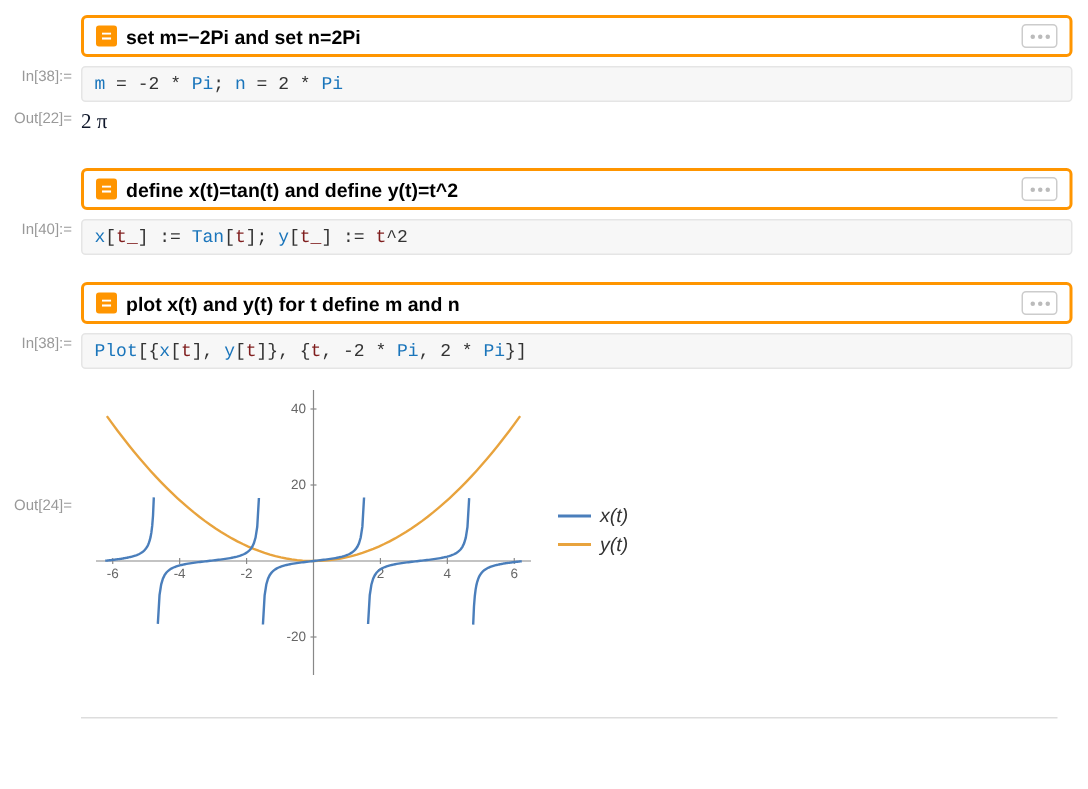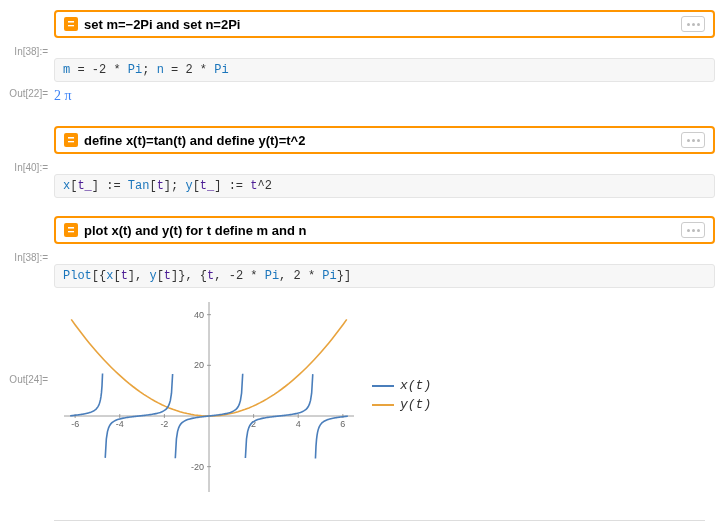--- a/index.html
+++ b/index.html
@@ -87,40 +87,40 @@
   }
   .code-box {
     background: #f7f7f7;
     border: 1px solid #e5e5e5;
     border-radius: 3px;
     padding: 4px 8px;
     font-family: "Courier New", monospace;
     font-size: 12px;
     color: #333;
     white-space: pre;
-    margin-top: 16px;
+    margin-top: 2px;
   }
   .code-box .sym { color: #1a75bb; }
-  .code-box .pat { color: #4c1d95; font-family: Liberation Mono, monospace; }
+  .code-box .pat { color: #7f1d1d; font-family: Liberation Mono, monospace; }
   .code-box .num { color: #333; }
   .out-content {
     font-family: "Times New Roman", serif;
     font-size: 14px;
     padding: 4px 8px 4px 0;
-    color: #3b82f6;
+    color: #0f172a;
   }
   .plot-wrap {
     display: flex;
     align-items: center;
     gap: 18px;
     padding-top: 8px;
     padding-left: 10px;
   }
   .legend {
-    font-family: Liberation Mono, monospace;
+    font-family: Liberation Sans, sans-serif;
     font-size: 13px;
   }
   .legend-row {
     display: flex;
     align-items: center;
     gap: 6px;
     margin-bottom: 4px;
   }
   .legend-line {
     width: 22px;

